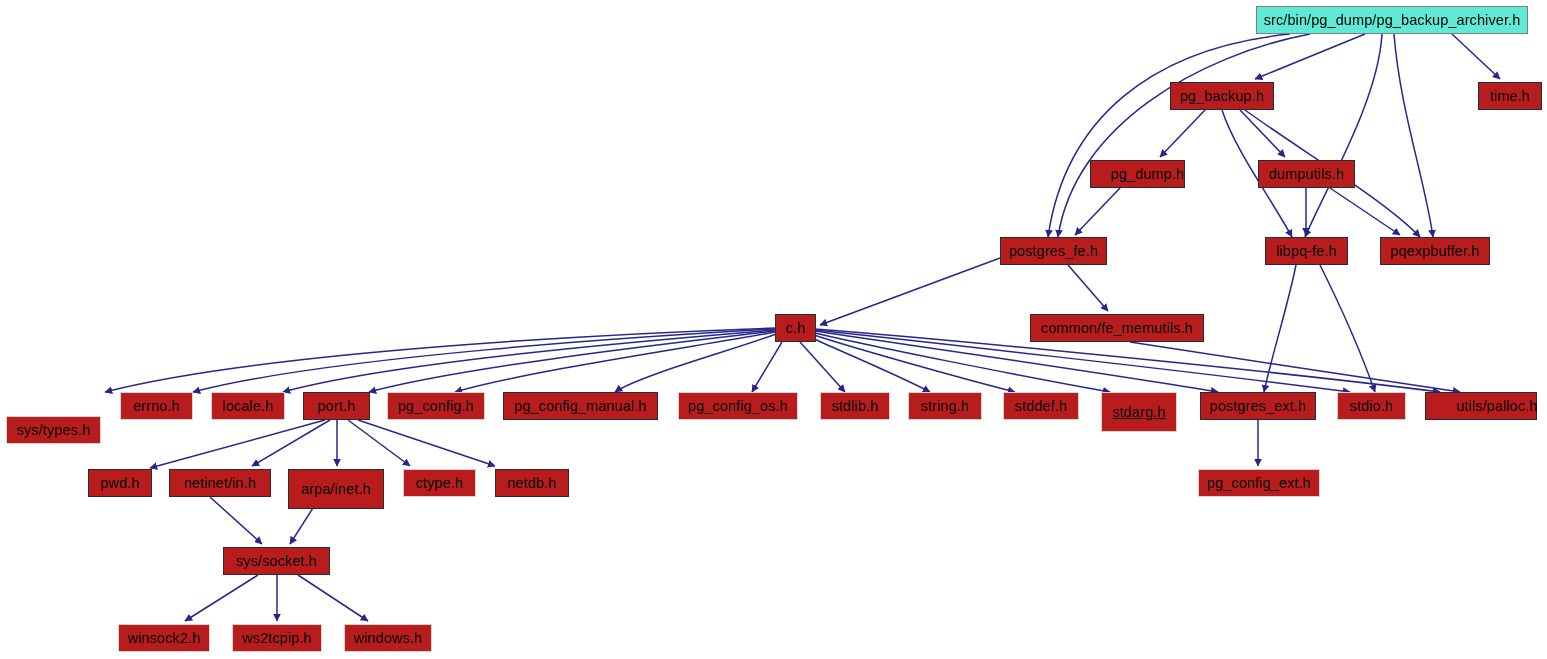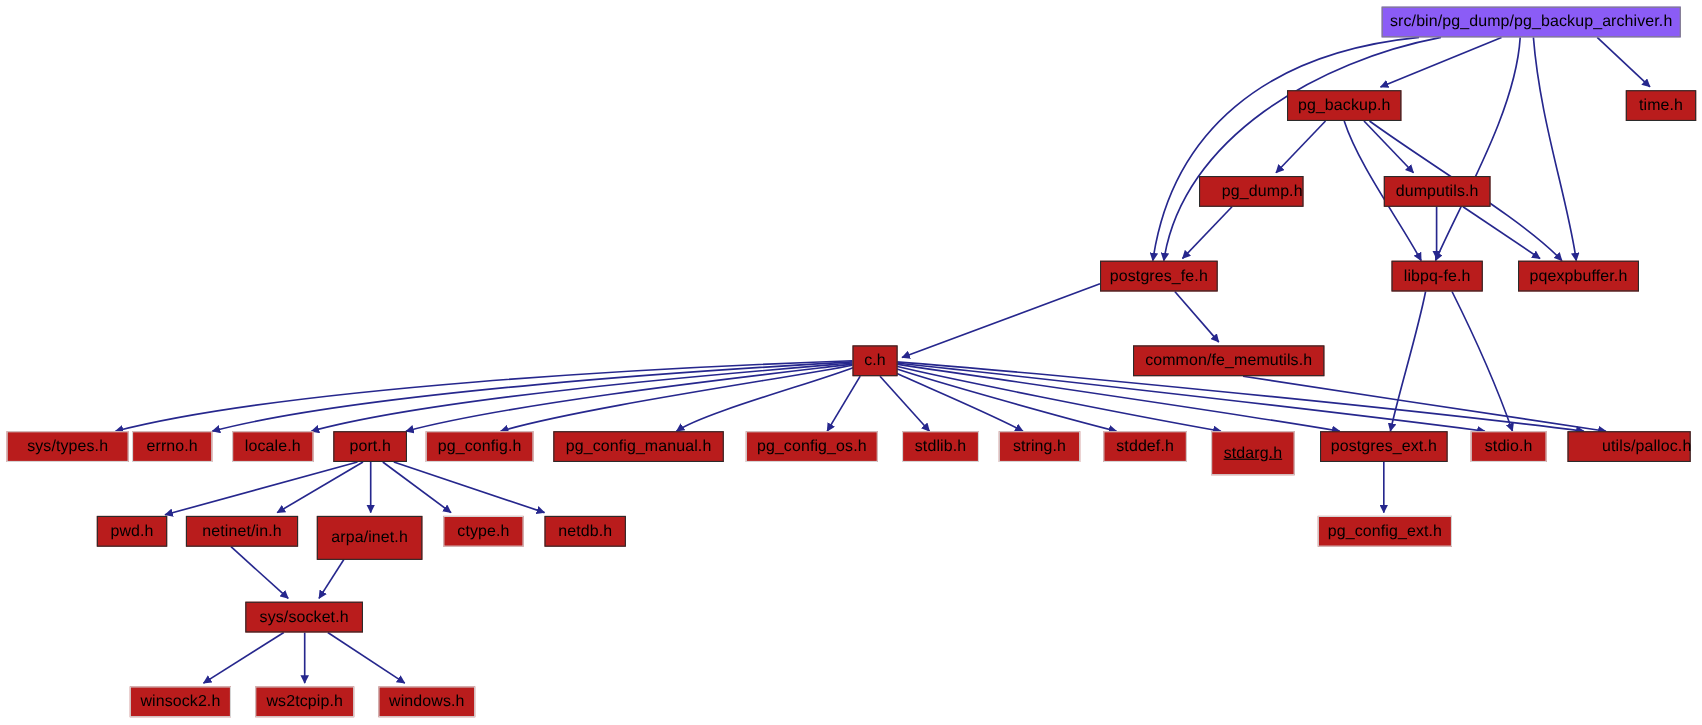--- a/index.html
+++ b/index.html
@@ -22,21 +22,21 @@
     line-height:1;
     white-space:nowrap;
     letter-spacing:.1px;
     z-index:2;
   }
   
   .node.doc{border:1.6px solid #2b2b2b;}      
   .node.ext{border:1.2px solid #d4d4d4;}      
   .node.root{
     border:1.6px solid #808080;
-    background:#8b5cf6;
+    background:#5eead4;
   }
   .node span{pointer-events:none;}
 </style>
 </head>
 <body>
 
 <div id="graph">
   <svg id="edges" xmlns="http://www.w3.org/2000/svg" viewBox="0 0 1547 659">
     <defs>
       <marker id="arrow" viewBox="0 0 10 10" refX="9.2" refY="5" markerWidth="5.2" markerHeight="5.2" orient="auto-start-reverse">
@@ -113,21 +113,21 @@
       </div>
       <div class="node doc" style="left: 1380px; top: 237px; width: 110px; height: 28px;">
         <span>pqexpbuffer.h</span>
       </div>
       <div class="node doc" style="left: 775px; top: 314px; width: 41px; height: 28px;">
         <span>c.h</span>
       </div>
       <div class="node doc" style="left: 1030px; top: 314px; width: 174px; height: 28px;">
         <span>common/fe_memutils.h</span>
       </div>
-      <div class="node ext" style="left: 6px; top: 392px; width: 111px; height: 28px;">
+      <div class="node ext" style="left: 6px; top: 416px; width: 95px; height: 28px;">
         <span>sys/types.h</span>
       </div>
       <div class="node ext" style="left: 120px; top: 392px; width: 73px; height: 28px;">
         <span>errno.h</span>
       </div>
       <div class="node ext" style="left: 211px; top: 392px; width: 74px; height: 28px;">
         <span>locale.h</span>
       </div>
       <div class="node doc" style="left: 303px; top: 392px; width: 67px; height: 28px;">
         <span>port.h</span>

